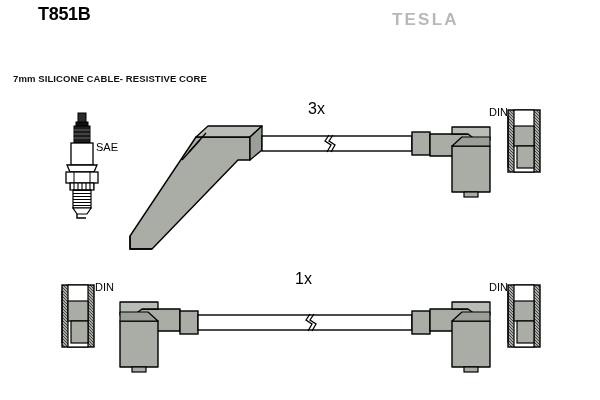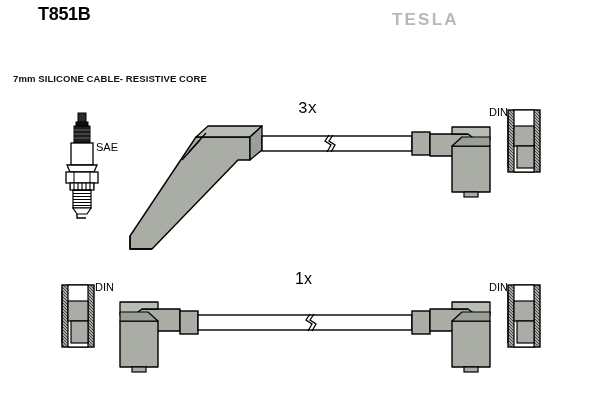--- a/index.html
+++ b/index.html
@@ -80,21 +80,21 @@
   <div id="brand-logo">TESLA</div>
 
   <div class="callout" style="left:96px; top:110px;margin-top:31px;">SAE</div>
 
   <div class="callout" style="left:489px; top:106px;">DIN</div>
 
   <div class="callout" style="left:95px; top:281px;">DIN</div>
 
   <div class="callout" style="left:489px; top:281px;">DIN</div>
 
-  <div class="qty" style="left:298px; top:100px;font-family:Liberation Mono, monospace;">3x</div>
+  <div class="qty" style="left:308px; top:100px;">3x</div>
 
   <div class="qty" style="left:295px; top:270px;">1x</div>
 
   <svg id="drawing" width="600" height="400" viewBox="0 0 600 400">
 
     <defs>
 
       <pattern id="knurl" width="3" height="3" patternUnits="userSpaceOnUse">
         <rect width="3" height="3" fill="#a9ada6"></rect>
         <path d="M0 0 L3 3 M-1 2 L1 4 M2 -1 L4 1" stroke="#2a2a2a" stroke-width="0.8"></path>

